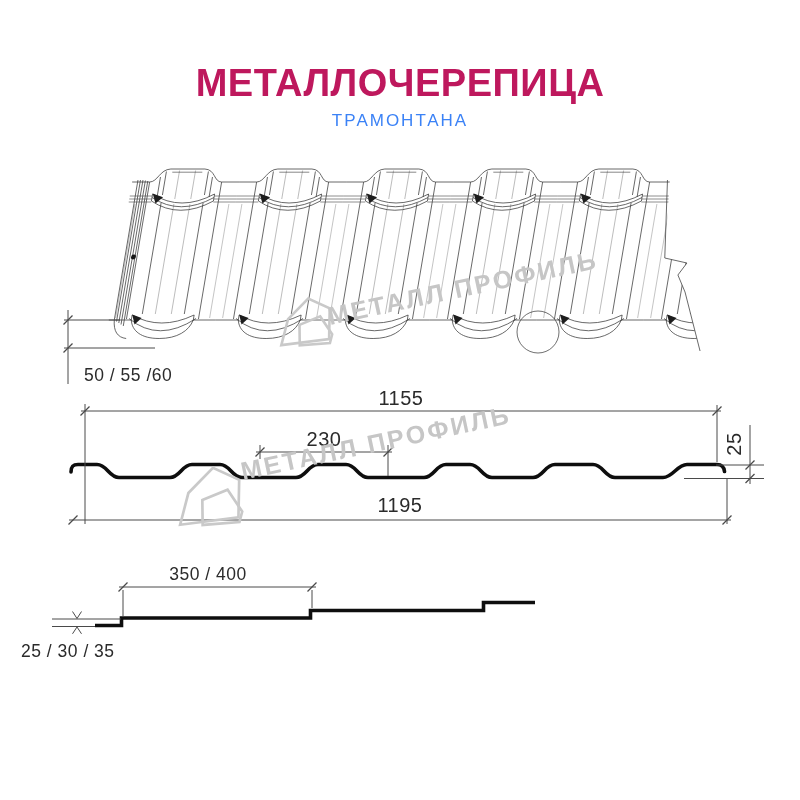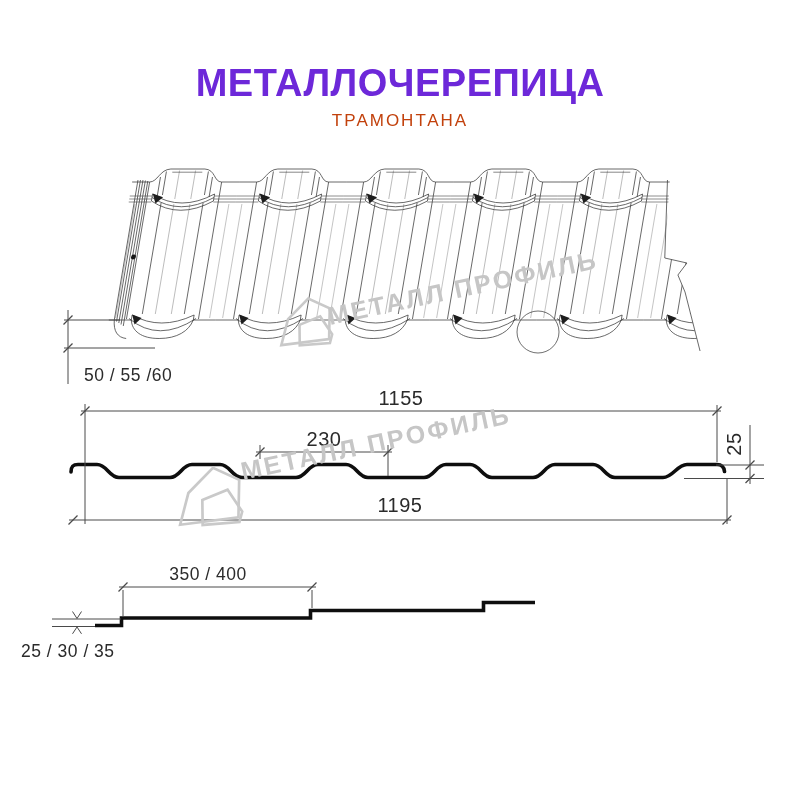--- a/index.html
+++ b/index.html
@@ -1,20 +1,20 @@
 <!DOCTYPE html>
 <html><head>
 <meta charset="utf-8">
 <style>
   html,body{margin:0;padding:0;background:#ffffff;width:800px;height:800px;overflow:hidden;}
   #page{position:relative;width:800px;height:800px;background:#ffffff;font-family:"Liberation Sans",sans-serif;}
   .title{position:absolute;top:62px;left:0;width:800px;text-align:center;
-         font-weight:bold;font-size:38px;letter-spacing:.5px;color:#6d28d9;}
+         font-weight:bold;font-size:38px;letter-spacing:.5px;color:#be185d;}
   .subtitle{position:absolute;top:111px;left:0;width:800px;text-align:center;
-         font-size:17px;letter-spacing:2px;color:#c2410c;}
+         font-size:17px;letter-spacing:2px;color:#3b82f6;}
   svg{position:absolute;left:0;top:0;}
   .dim-lg{font-family:"Liberation Sans",sans-serif;font-size:20px;fill:#2b2b2b;letter-spacing:.5px;}
   .dim-md{font-family:"Liberation Sans",sans-serif;font-size:17.5px;fill:#2b2b2b;letter-spacing:.5px;}
   .wm-text{font-family:"Liberation Sans",sans-serif;font-weight:bold;font-size:25px;
            fill:#c6c6c6;letter-spacing:2.5px;}
   .thin{stroke:#4a4a4a;stroke-width:1;fill:none;}
   .thick{stroke:#0e0e0e;stroke-width:3.6;fill:none;}
   .draw{stroke:#3f3f3f;stroke-width:.75;fill:none;}
 </style>
 </head>

